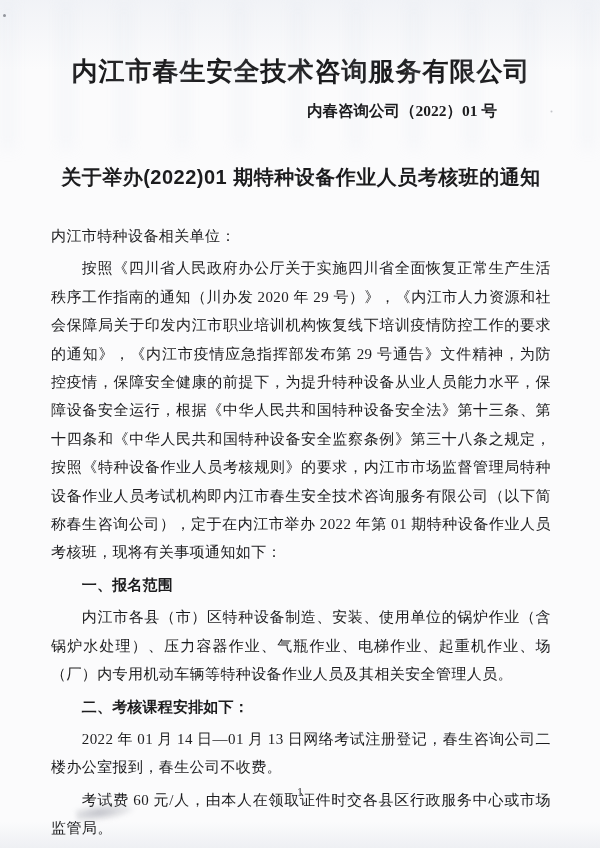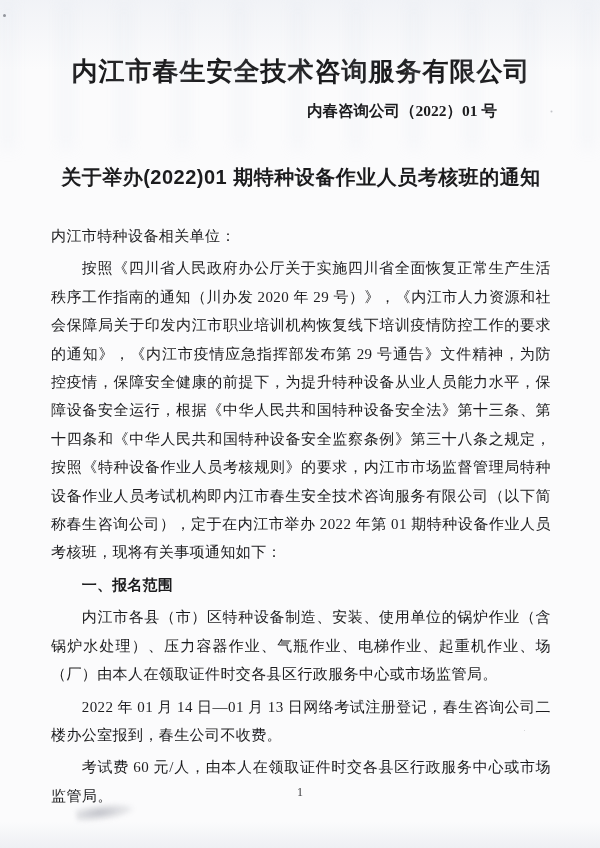--- a/index.html
+++ b/index.html
@@ -111,21 +111,22 @@
   <h1 class="company-title">内江市春生安全技术咨询服务有限公司</h1>
 
   <div class="doc-number">内春咨询公司（2022）01 号</div>
 
   <h2 class="notice-title">关于举办(2022)01 期特种设备作业人员考核班的通知</h2>
 
   <div class="body-text">
     <p class="salutation">内江市特种设备相关单位：</p>
     <p class="para-indent">按照《四川省人民政府办公厅关于实施四川省全面恢复正常生产生活秩序工作指南的通知（川办发 2020 年 29 号）》，《内江市人力资源和社会保障局关于印发内江市职业培训机构恢复线下培训疫情防控工作的要求的通知》，《内江市疫情应急指挥部发布第 29 号通告》文件精神，为防控疫情，保障安全健康的前提下，为提升特种设备从业人员能力水平，保障设备安全运行，根据《中华人民共和国特种设备安全法》第十三条、第十四条和《中华人民共和国特种设备安全监察条例》第三十八条之规定，按照《特种设备作业人员考核规则》的要求，内江市市场监督管理局特种设备作业人员考试机构即内江市春生安全技术咨询服务有限公司（以下简称春生咨询公司），定于在内江市举办 2022 年第 01 期特种设备作业人员考核班，现将有关事项通知如下：</p>
     <p class="section-heading">一、报名范围</p>
-    <p class="para-indent">内江市各县（市）区特种设备制造、安装、使用单位的锅炉作业（含锅炉水处理）、压力容器作业、气瓶作业、电梯作业、起重机作业、场（厂）由本人在领取证件时交各县区行政服务中心或市场监管局。</p>
+    <p class="para-indent">内江市各县（市）区特种设备制造、安装、使用单位的锅炉作业（含锅炉水处理）、压力容器作业、气瓶作业、电梯作业、起重机作业、场（厂）内专用机动车辆等特种设备作业人员及其相关安全管理人员。</p>
+    <p class="section-heading">二、考核课程安排如下：</p>
     <p class="para-indent">2022 年 01 月 14 日—01 月 13 日网络考试注册登记，春生咨询公司二楼办公室报到，春生公司不收费。</p>
     <p class="para-indent">考试费 60 元/人，由本人在领取证件时交各县区行政服务中心或市场监管局。</p>
   </div>
 
   <div class="page-number">1</div>
 
   <div class="smudge"></div>
   <div class="speck"></div>
 
 </div>

